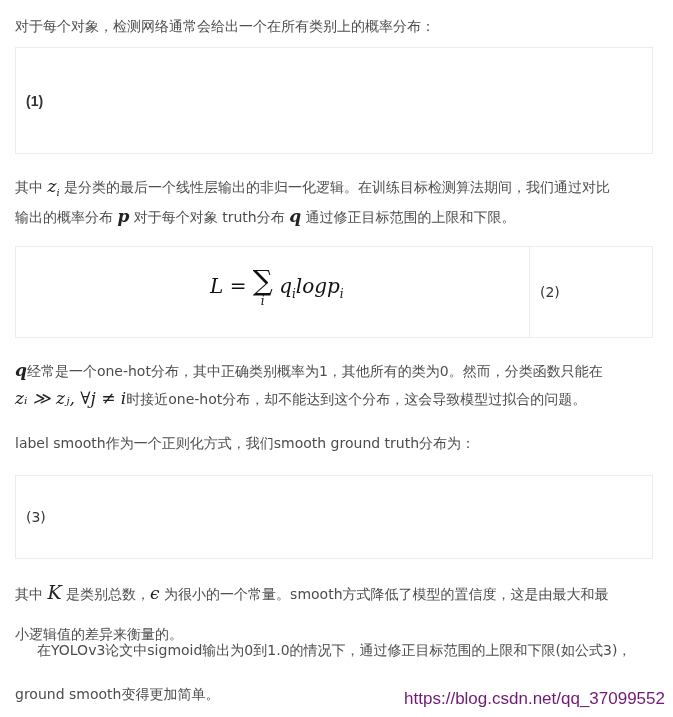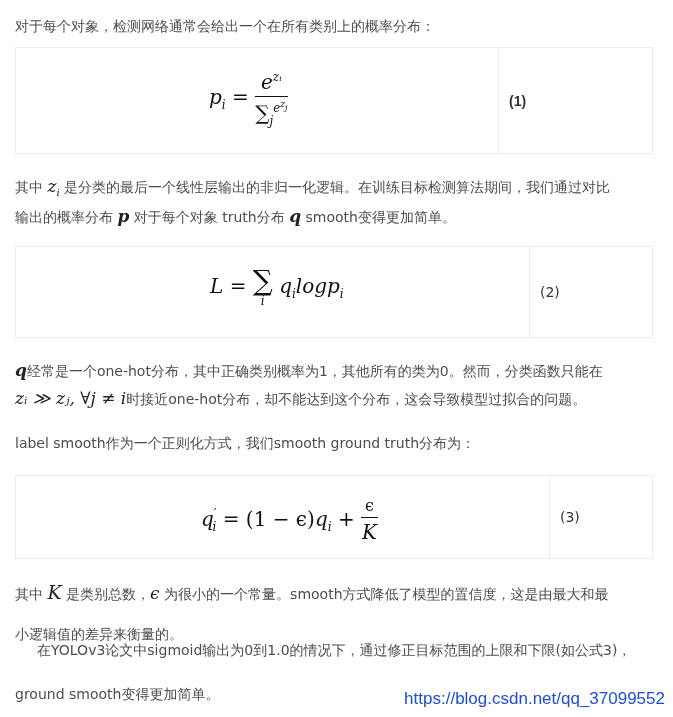--- a/index.html
+++ b/index.html
@@ -10,46 +10,36 @@
   .tbl { position:absolute; left:15px; width:638px; border:1px solid #ececec; box-sizing:border-box; display:flex; }
   .tbl .f { border-right:1px solid #ececec; position:relative; }
   .tbl .n { display:flex; align-items:center; padding-left:10px; font-size:14px; color:#333; }
   .tbl .n.bold { font-weight:bold; font-family:"Liberation Sans",sans-serif; }
   .eq { position:absolute; font-family:"DejaVu Serif","Liberation Serif",serif; color:#111; font-size:20px; white-space:nowrap; }
   .eq i { font-style:italic; }
   sub, sup { font-size:12px; }
   .frac { display:inline-block; vertical-align:middle; text-align:center; }
   .frac .num { display:block; border-bottom:1px solid #111; padding:0 4px 2px; }
   .frac .den { display:block; padding-top:2px; }
-  .wm { position:absolute; right:8px; bottom:8px; font-family:"Liberation Sans",sans-serif; font-size:17px; color:#1d4ed8; }
+  .wm { position:absolute; right:8px; bottom:8px; font-family:"Liberation Sans",sans-serif; font-size:17px; color:#701a75; }
 </style>
 </head>
 <body>
 
 <div class="p" style="top:12px;">对于每个对象，检测网络通常会给出一个在所有类别上的概率分布：</div>
 
 <div class="tbl" style="top:47px;height:107px;">
-  <div class="f" style="width:482px;">
-    <div class="eq" style="left:193px;top:22px;">
-      <i>p</i><sub><i>i</i></sub>
-      <span>=</span>
-      <span class="frac">
-        <span class="num"><i>e</i><sup><i>zᵢ</i></sup></span>
-        <span class="den"><span>∑</span><sub><i>j</i></sub><sup><i>e</i><sup style="font-size:9px"><i>z</i><sub style="font-size:8px"><i>j</i></sub></sup></sup></span>
-      </span>
-    </div>
-  </div>
   <div class="n bold" style="flex:1;">(1)</div>
 </div>
 
 <div class="p" style="top:172px;">
   <span>其中 </span><span class="m">z</span><sub class="m" style="font-size:10px">i</sub><span> 是分类的最后一个线性层输出的非归一化逻辑。在训练目标检测算法期间，我们通过对比</span>
 </div>
 <div class="p" style="top:202px;">
-  <span>输出的概率分布 </span><span class="m" style="font-weight:bold">p</span><span> 对于每个对象 truth分布 </span><span class="m" style="font-weight:bold">q</span><span> smooth变得更加简单。</span>
+  <span>输出的概率分布 </span><span class="m" style="font-weight:bold">p</span><span> 对于每个对象 truth分布 </span><span class="m" style="font-weight:bold">q</span><span> 通过修正目标范围的上限和下限。</span>
 </div>
 
 <div class="tbl" style="top:246px;height:92px;">
   <div class="f" style="width:513px;">
     <div class="eq" style="left:194px;top:20px;">
       <i>L</i>
       <span>=</span>
       <span style="display:inline-block;text-align:center;vertical-align:middle;">
         <span style="display:block;font-size:28px;line-height:28px;">∑</span>
         <i style="display:block;font-size:12px;line-height:12px;">i</i>
@@ -63,31 +53,20 @@
 <div class="p" style="top:356px;text-align:center;">
   <span class="m" style="font-weight:bold">q</span><span>经常是一个one-hot分布，其中正确类别概率为1，其他所有的类为0。然而，分类函数只能在</span>
 </div>
 <div class="p" style="top:384px;">
   <span class="m">zᵢ ≫ zⱼ, ∀j ≠ i</span><span>时接近one-hot分布，却不能达到这个分布，这会导致模型过拟合的问题。</span>
 </div>
 
 <div class="p" style="top:429px;">label smooth作为一个正则化方式，我们smooth ground truth分布为：</div>
 
 <div class="tbl" style="top:475px;height:84px;">
-  <div class="f" style="width:533px;">
-    <div class="eq" style="left:185px;top:20px;">
-      <i>q</i><sup>′</sup><sub style="margin-left:-4px"><i>i</i></sub>
-      <span>= (1 − ϵ)</span><i>q</i><sub><i>i</i></sub>
-      <span>+</span>
-      <span class="frac">
-        <span class="num" style="font-size:16px">ϵ</span>
-        <i class="den">K</i>
-      </span>
-    </div>
-  </div>
   <div class="n" style="flex:1;">(3)</div>
 </div>
 
 <div class="p" style="top:578px;">
   <span>其中 </span><span class="m" style="font-size:19px">K</span><span> 是类别总数，</span><span class="m">ϵ</span><span> 为很小的一个常量。smooth方式降低了模型的置信度，这是由最大和最</span>
 </div>
 <div class="p" style="top:606px;margin-top:14px;">小逻辑值的差异来衡量的。</div>
 
 <div class="p" style="top:636px;margin-left:22px;">在YOLOv3论文中sigmoid输出为0到1.0的情况下，通过修正目标范围的上限和下限(如公式3)，</div>
 <div class="p" style="top:680px;">ground smooth变得更加简单。</div>

